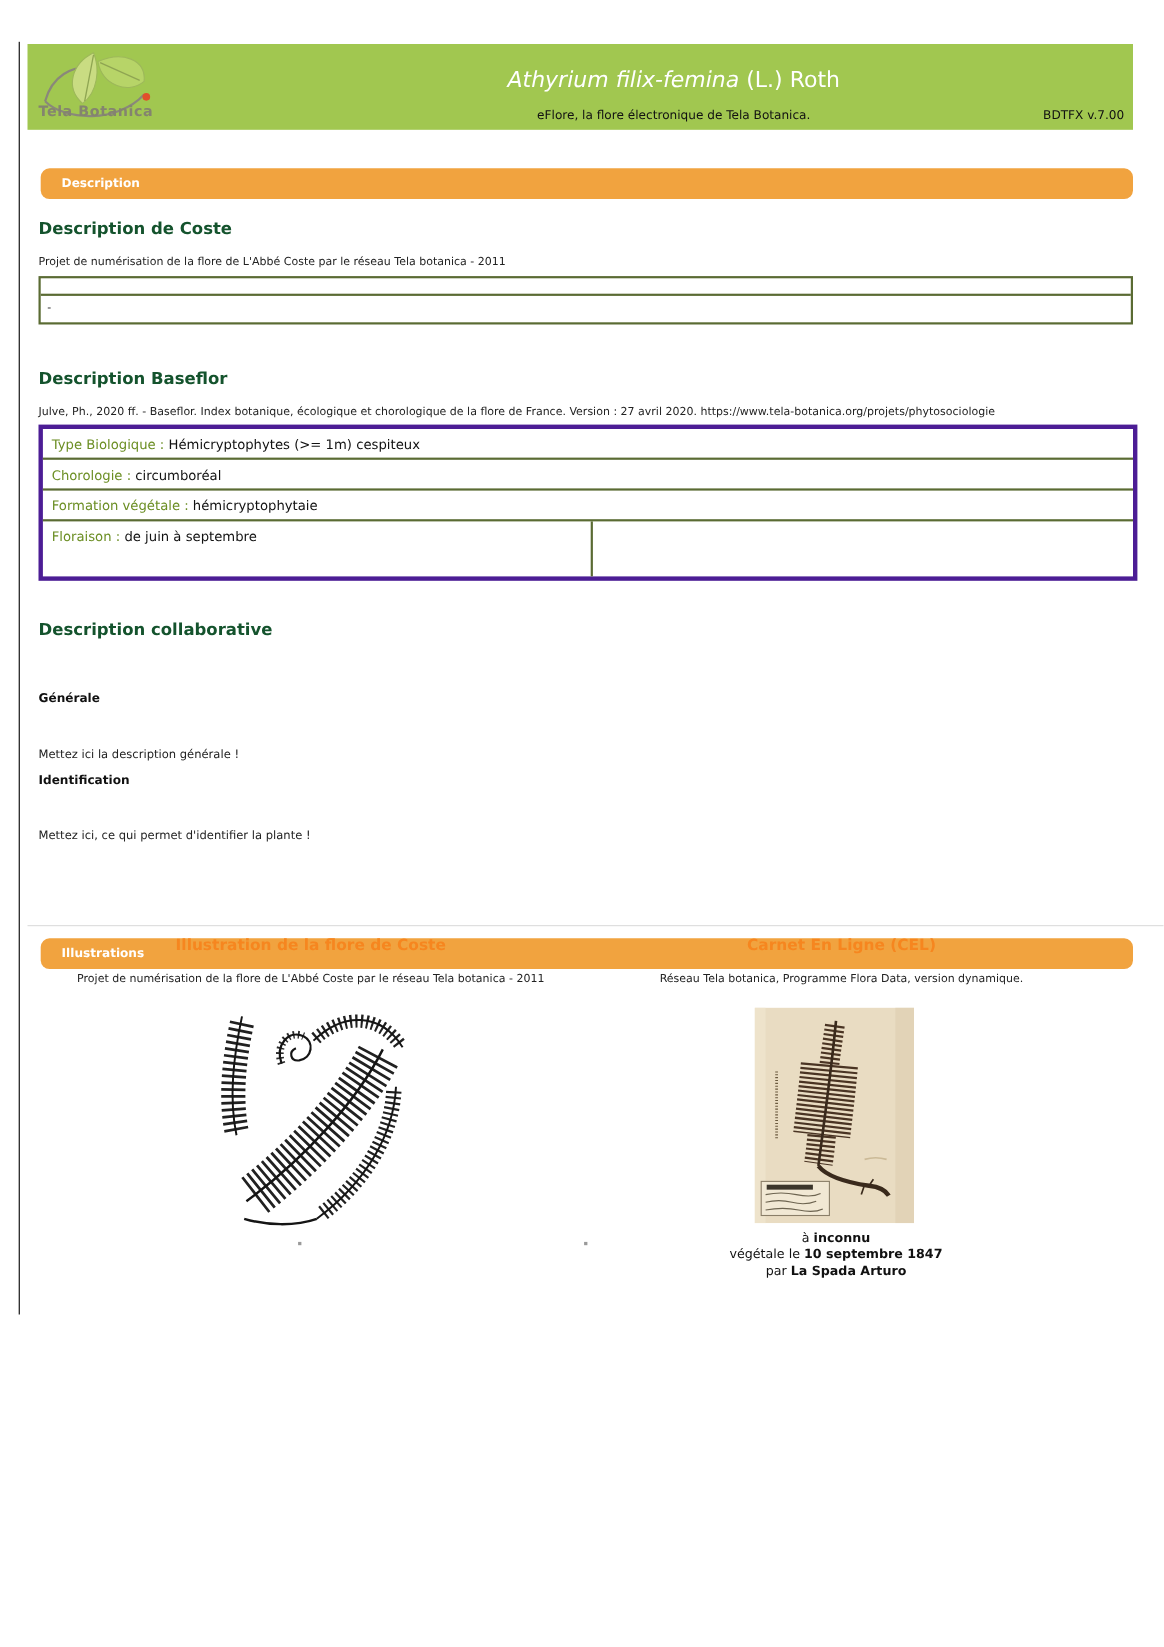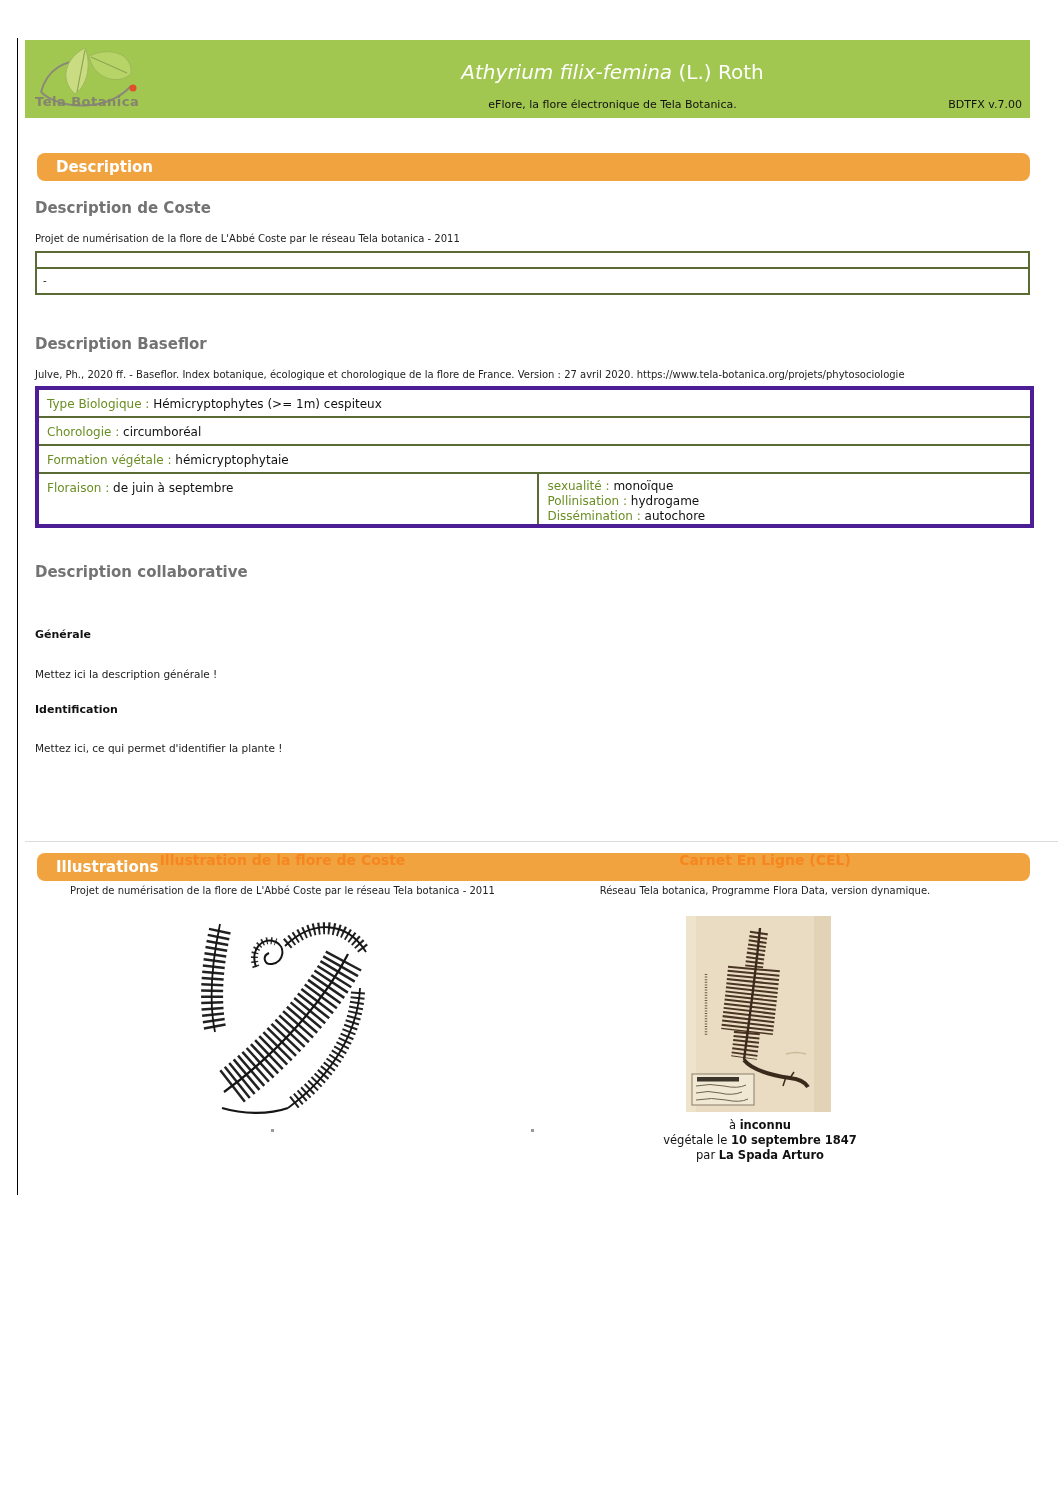--- a/index.html
+++ b/index.html
@@ -8,42 +8,42 @@
   .vline{position:absolute;left:17px;top:38px;width:1px;height:1157px;background:#000;}
   
   .header{position:absolute;left:25px;top:40px;width:1005px;height:78px;background:#A1C750;}
   .logo{position:absolute;left:4px;top:2px;width:160px;height:76px;}
   .logo-text{position:absolute;left:6px;top:52px;font-size:13px;font-weight:bold;color:#84846F;letter-spacing:.5px;}
   .title{position:absolute;left:170px;top:20px;width:835px;text-align:center;font-size:20px;color:#fff;}
   .title .sci{font-style:italic;}
   .subbar{position:absolute;left:170px;top:58px;width:835px;text-align:center;font-size:11px;color:#111;}
   .version{position:absolute;right:8px;top:58px;font-size:11px;color:#111;}
   
-  .secbar{position:absolute;left:37px;width:993px;height:28px;background:#F1A33F;border-radius:8px;color:#fff;font-size:15px;font-weight:bold;line-height:28px;padding-left:19px;box-sizing:border-box;}
+  .secbar{position:absolute;left:37px;width:993px;height:28px;background:#F1A33F;border-radius:8px;color:#fff;font-size:11px;font-weight:bold;line-height:28px;padding-left:19px;box-sizing:border-box;}
   .bar-desc{top:153px;}
   .bar-illus{top:808px;margin-top:45px;}
   .hairline{position:absolute;left:25px;top:841px;width:1033px;height:1px;background:#dcdcdc;}
   
-  .oheading{position:absolute;left:35px;font-size:15px;font-weight:bold;color:#737373;}
+  .oheading{position:absolute;left:35px;font-size:15px;font-weight:bold;color:#14532d;}
   .credit{position:absolute;left:35px;font-size:10px;color:#222;}
   
   .coste-box{position:absolute;left:35px;top:251px;width:991px;border:2px solid #5A6B33;}
   .coste-box .r1{height:14px;border-bottom:2px solid #5A6B33;}
   .coste-box .r2{height:24px;font-size:10px;padding:6px 0 0 6px;box-sizing:border-box;}
   
   .bf-table{position:absolute;left:35px;top:386px;width:991px;border:4px solid #4c1d95;font-size:12px;}
   .bf-row{border-bottom:2px solid #5A6B33;height:28px;box-sizing:border-box;padding:7px 0 0 8px;}
   .bf-split{display:flex;height:50px;box-sizing:border-box;}
   .bf-cell-l{width:50.5%;box-sizing:border-box;padding:7px 0 0 8px;border-right:2px solid #5A6B33;}
   .bf-cell-r{flex:1;box-sizing:border-box;padding:5px 0 0 8px;line-height:15px;}
   .lbl{color:#6B8E23;}
   .val{color:#111;}
   
   .bheading{position:absolute;left:35px;font-size:11px;font-weight:bold;color:#111;}
-  .btext{position:absolute;left:35px;font-size:10.5px;color:#222;}
+  .btext{position:absolute;left:35px;font-size:10.5px;color:#222;margin-top:12px;}
   
   .col-head{position:absolute;font-size:14px;font-weight:bold;color:#F6861F;text-align:center;}
   .col-credit{position:absolute;font-size:10px;color:#222;text-align:center;}
   .coste-art{position:absolute;left:172px;top:912px;width:205px;height:210px;}
   .herb{position:absolute;left:686px;top:916px;width:145px;height:196px;}
   .cel-caption{position:absolute;left:560px;top:1118px;width:400px;text-align:center;font-size:11.5px;line-height:15px;color:#111;}
   .cel-caption b{font-weight:bold;}
   .speck{position:absolute;width:3px;height:3px;background:#9a9a9a;}
 </style>
 </head>
@@ -92,25 +92,20 @@
       <span class="val">circumboréal</span>
     </div>
     <div class="bf-row">
       <span class="lbl">Formation végétale :</span>
       <span class="val">hémicryptophytaie</span>
     </div>
     <div class="bf-split">
       <div class="bf-cell-l">
         <span class="lbl">Floraison :</span>
         <span class="val">de juin à septembre</span>
-      </div>
-      <div class="bf-cell-r">
-        <div><span class="lbl">sexualité :</span> <span class="val">monoïque</span></div>
-        <div><span class="lbl">Pollinisation :</span> <span class="val">hydrogame</span></div>
-        <div><span class="lbl">Dissémination :</span> <span class="val">autochore</span></div>
       </div>
     </div>
   </div>
 
   <div class="oheading" style="top:563px;">Description collaborative</div>
   <div class="bheading" style="top:628px;">Générale</div>
   <div class="btext" style="top:668px;">Mettez ici la description générale !</div>
   <div class="bheading" style="top:703px;">Identification</div>
   <div class="btext" style="top:742px;">Mettez ici, ce qui permet d'identifier la plante !</div>
 

